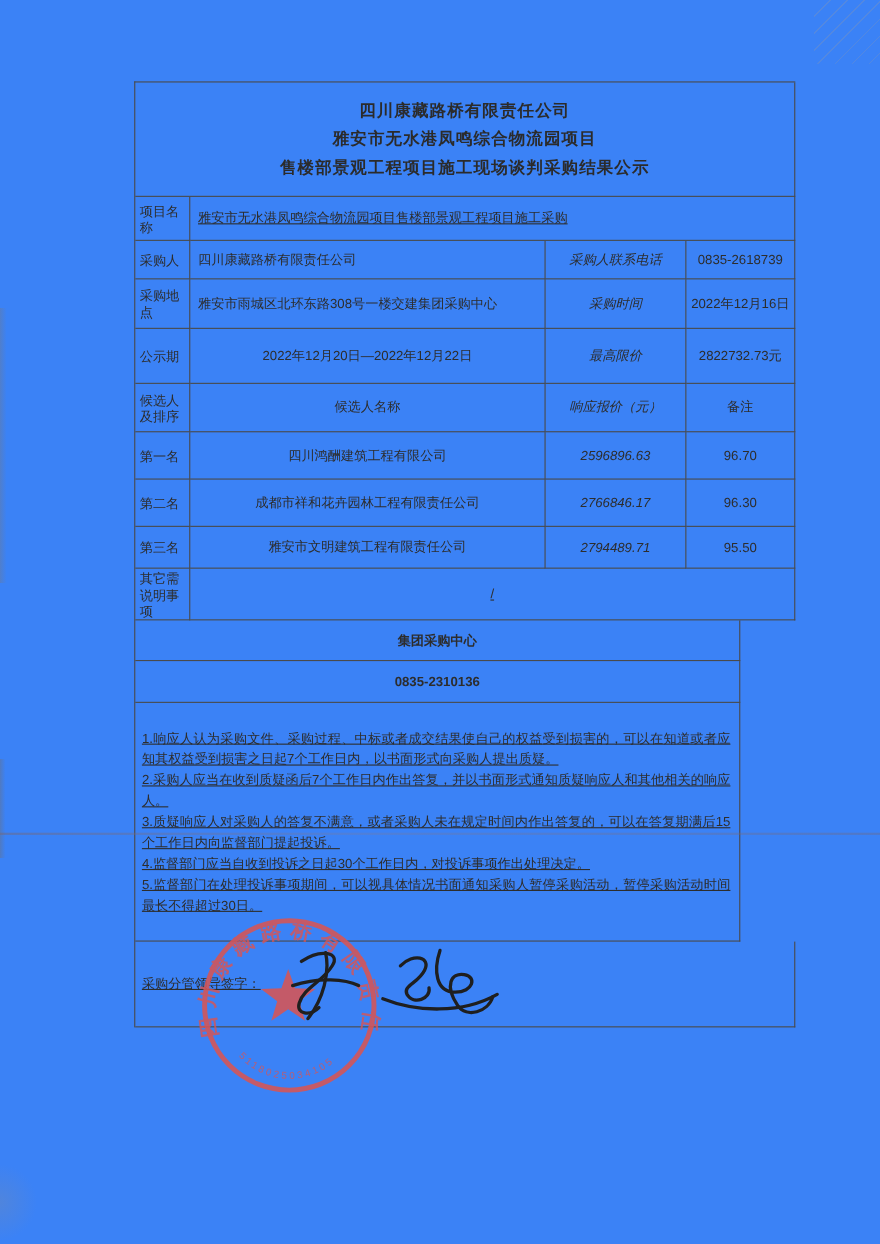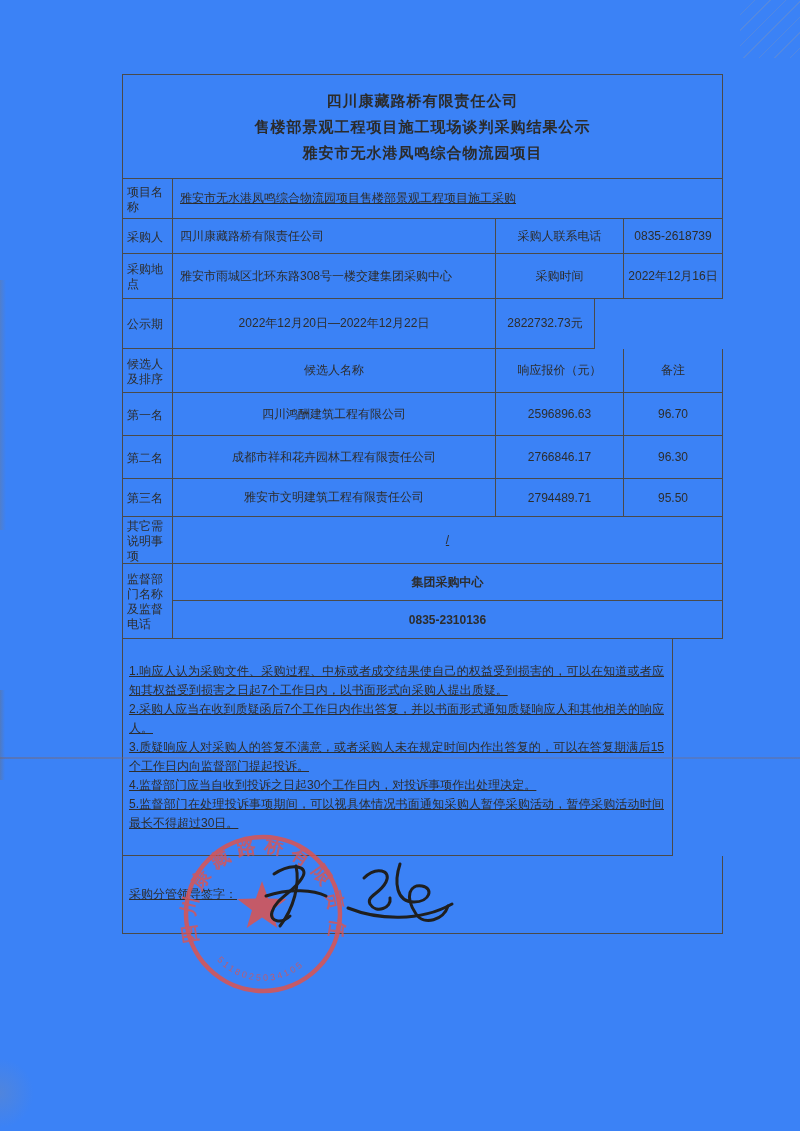--- a/index.html
+++ b/index.html
@@ -8,21 +8,21 @@
 
   
   .tbl{position:absolute;left:122px;top:74px;width:600px;
        border-top:1px solid #4a4a4a;border-left:1px solid #4a4a4a;
        background:transparent;font-size:12px;}
   .tr{display:flex;}
   .td{box-sizing:border-box;border-right:1px solid #4a4a4a;border-bottom:1px solid #4a4a4a;
       display:flex;align-items:center;overflow:hidden;}
   .label{width:50px;padding:2px 3px 0 4px;line-height:15px;}
   .w-main{width:323px;}
-  .w-field{width:128px;justify-content:center;text-align:center;}
+  .w-field{width:128px;justify-content:center;text-align:center;font-style:italic;}
   .w-last{width:99px;justify-content:center;text-align:center;}
   .w-rest{width:550px;text-decoration:underline;}
   .pad-l{padding-left:7px;}
   .center{justify-content:center;text-align:center;}
 
   .title-cell{width:600px;flex-direction:column;justify-content:center;text-align:center;}
   .title-line{font-size:15px;font-weight:600;line-height:26px;letter-spacing:1px;color:#2b2b2b;}
 
   .stack{width:550px;display:flex;flex-direction:column;}
   .stack .td{width:100%;font-weight:bold;}
@@ -51,22 +51,22 @@
 </head>
 <body>
 
 <div class="page">
 
   <div class="tbl">
 
     <div class="tr" style="height:104px">
       <div class="td title-cell">
         <div class="title-line">四川康藏路桥有限责任公司</div>
+        <div class="title-line">雅安市无水港凤鸣综合物流园项目</div>
         <div class="title-line">售楼部景观工程项目施工现场谈判采购结果公示</div>
-        <div class="title-line">雅安市无水港凤鸣综合物流园项目</div>
       </div>
     </div>
 
     <div class="tr" style="height:40px">
       <div class="td label">项目名称</div>
       <div class="td w-rest pad-l">雅安市无水港凤鸣综合物流园项目售楼部景观工程项目施工采购</div>
     </div>
 
     <div class="tr" style="height:35px">
       <div class="td label">采购人</div>
@@ -78,20 +78,21 @@
     <div class="tr" style="height:45px">
       <div class="td label">采购地点</div>
       <div class="td w-main pad-l">雅安市雨城区北环东路308号一楼交建集团采购中心</div>
       <div class="td w-field">采购时间</div>
       <div class="td w-last">2022年12月16日</div>
     </div>
 
     <div class="tr" style="height:50px">
       <div class="td label">公示期</div>
       <div class="td w-main center">2022年12月20日—2022年12月22日</div>
+      <div class="td w-field">最高限价</div>
       <div class="td w-last">2822732.73元</div>
     </div>
 
     <div class="tr" style="height:44px">
       <div class="td label">候选人及排序</div>
       <div class="td w-main center">候选人名称</div>
       <div class="td w-field">响应报价（元）</div>
       <div class="td w-last">备注</div>
     </div>
 
@@ -113,21 +114,20 @@
       <div class="td w-field">2794489.71</div>
       <div class="td w-last">95.50</div>
     </div>
 
     <div class="tr" style="height:47px">
       <div class="td label">其它需说明事项</div>
       <div class="td w-rest center">/</div>
     </div>
 
     <div class="tr" style="height:75px">
-      <div class="td label" style="height:75px">监督部门名称及监督电话</div>
       <div class="stack">
         <div class="td center" style="height:37px">集团采购中心</div>
         <div class="td center" style="height:38px">0835-2310136</div>
       </div>
     </div>
 
     <div class="tr" style="height:217px">
       <div class="td w-rest" style="height:217px">
         <div class="objection-text">
           <div>1.响应人认为采购文件、采购过程、中标或者成交结果使自己的权益受到损害的，可以在知道或者应知其权益受到损害之日起7个工作日内，以书面形式向采购人提出质疑。</div>

